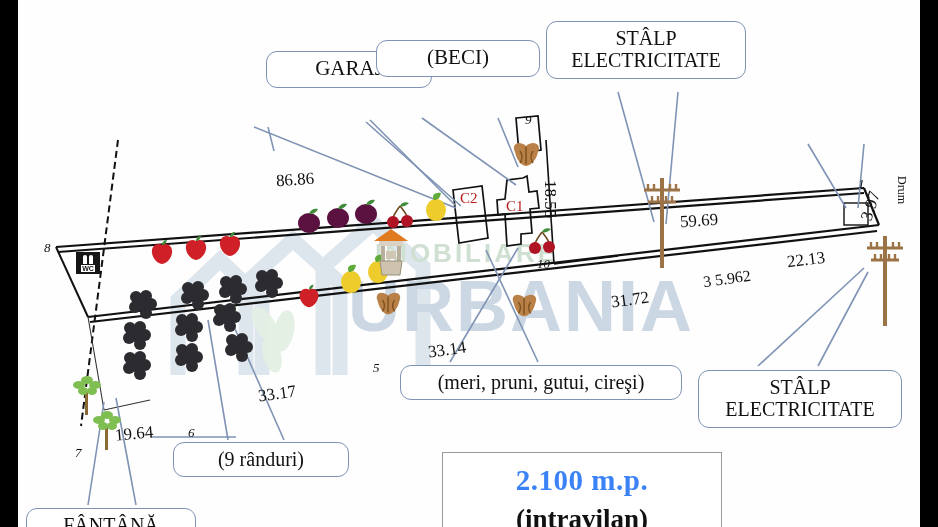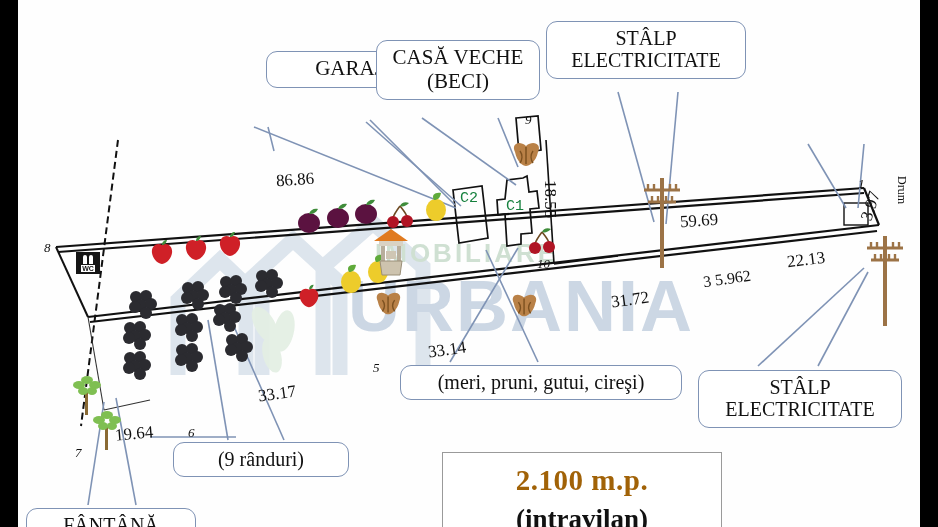--- a/index.html
+++ b/index.html
@@ -30,27 +30,27 @@
   #co-stalp1{left:528px;top:21px;width:180px;font-size:20px;}
   #co-camin{left:731px;top:88px;width:156px;font-size:20px;padding-top:8px;padding-bottom:9px;}
   #co-livada{left:382px;top:365px;width:262px;font-size:20px;}
   #co-stalp2{left:680px;top:370px;width:184px;font-size:20px;}
   #co-vie{left:155px;top:442px;width:156px;font-size:20px;}
   #co-fwc{left:8px;top:508px;width:150px;font-size:20px;}
 
   #area-box{position:absolute;left:424px;top:452px;width:278px;height:78px;border:1.6px solid #9a9a9a;
             background:#fff;z-index:7;text-align:center;}
   #area-box .big{display:block;margin-top:11px;font-size:29px;font-weight:bold;
-                 font-family:"Liberation Serif",serif;letter-spacing:.5px;color:#a16207;}
+                 font-family:"Liberation Serif",serif;letter-spacing:.5px;color:#3b82f6;}
   #area-box .sub{display:block;margin-top:7px;font-size:27px;font-weight:bold;color:#111;}
 
   
   .dim{position:absolute;font-family:"Liberation Serif",serif;color:#111;white-space:nowrap;z-index:4;}
   .pt{position:absolute;font-family:"Liberation Serif",serif;font-style:italic;color:#111;font-size:13px;z-index:4;}
-  .bldlbl{position:absolute;font-family:Liberation Mono, monospace;font-size:15px;color:#15803d;z-index:5;}
+  .bldlbl{position:absolute;font-family:Liberation Serif, serif;font-size:15px;color:#b91c1c;z-index:5;}
 
   
   .ic{position:absolute;z-index:3;}
   .wc-sign{position:absolute;width:24px;height:22px;background:#151515;z-index:5;
            display:flex;flex-direction:column;align-items:center;justify-content:center;}
   .wc-sign .wctxt{font-family:"Liberation Sans",sans-serif;font-size:7px;color:#fff;
                   background:#fff;color:#111;line-height:7px;padding:0 1px;margin-top:1px;font-weight:bold;}
   .wc-sign .figs{display:flex;gap:2px;}
   .wc-sign .figs i{display:block;width:4px;height:9px;background:#fff;border-radius:2px 2px 0 0;}
 </style>
@@ -435,21 +435,20 @@
     <div class="pt" style="left:519px;top:256px;font-family:Liberation Serif, serif;">10</div>
 
     <div class="bldlbl" style="left:488px;top:198px;">C1</div>
     <div class="bldlbl" style="left:442px;top:190px;">C2</div>
 
     <div class="callout" id="co-garaj">
       <span class="l1">GARAJ</span>
     </div>
 
     <div class="callout" id="co-casa">
-      <span class="l1">CASĂ VECHE</span>
       <span class="l2">(BECI)</span>
     </div>
 
     <div class="callout" id="co-stalp1">
       <span class="l1">STÂLP</span>
       <span class="l2">ELECTRICITATE</span>
     </div>
 
 
     <div class="callout" id="co-livada">

